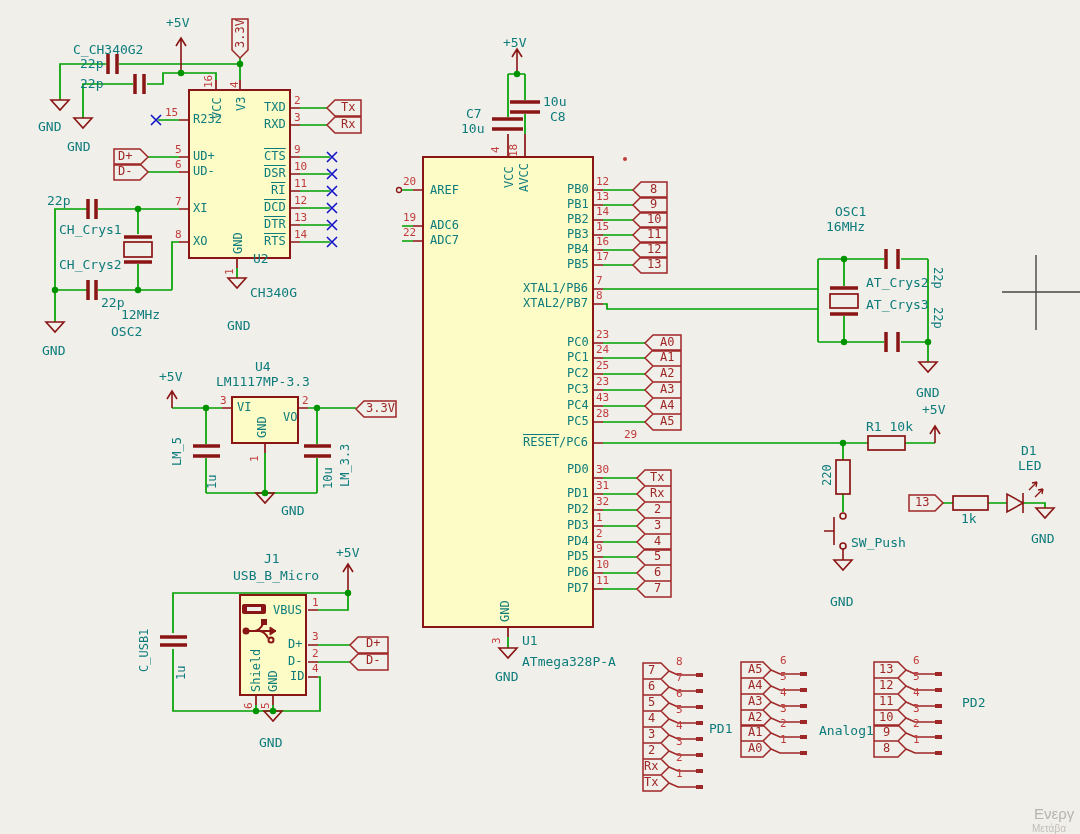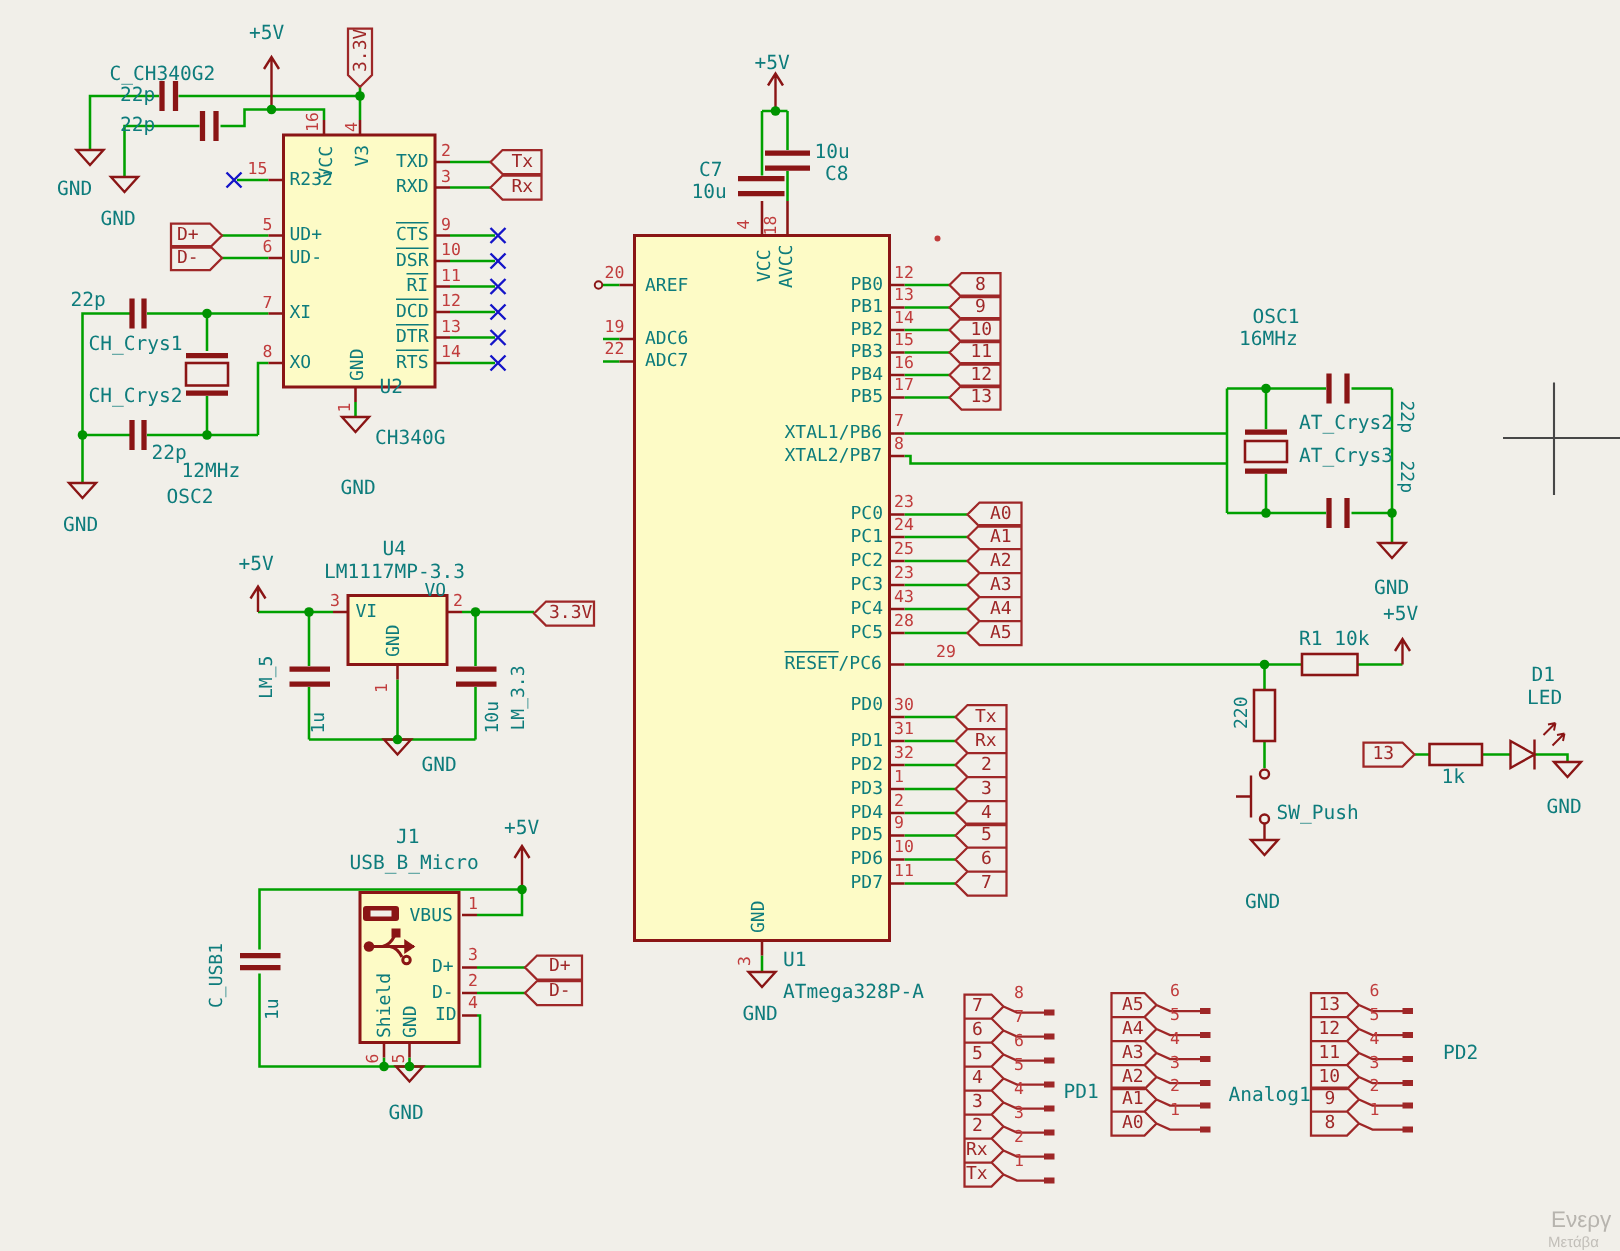--- a/index.html
+++ b/index.html
@@ -172,21 +172,21 @@
 <span class="t" style="left:101px;top:296px">22p</span>
 <span class="t" style="left:121px;top:308px">12MHz</span>
 <span class="t" style="left:111px;top:325px">OSC2</span>
 <span class="t" style="left:42px;top:344px">GND</span>
 
 <span class="t" style="left:255px;top:360px">U4</span>
 <span class="t" style="left:216px;top:375px">LM1117MP-3.3</span>
 <span class="t" style="left:159px;top:370px">+5V</span>
 <span class="t num" style="left:220px;top:395px">3</span>
 <span class="t s12" style="left:237px;top:401px">VI</span>
-<span class="t s12" style="left:283px;top:387px">VO</span>
+<span class="t s12" style="left:283px;top:411px">VO</span>
 <span class="t num" style="left:302px;top:395px">2</span>
 <span class="t fl" style="left:366px;top:402px">3.3V</span>
 <span class="t s12 vt" style="left:256px;top:438px">GND</span>
 <span class="t num vt" style="left:249px;top:462px">1</span>
 <span class="t s12 vt" style="left:171px;top:466px">LM_5</span>
 <span class="t s12 vt" style="left:206px;top:489px">1u</span>
 <span class="t s12 vt" style="left:322px;top:489px">10u</span>
 <span class="t s12 vt" style="left:339px;top:487px">LM_3.3</span>
 <span class="t" style="left:281px;top:504px">GND</span>
 

